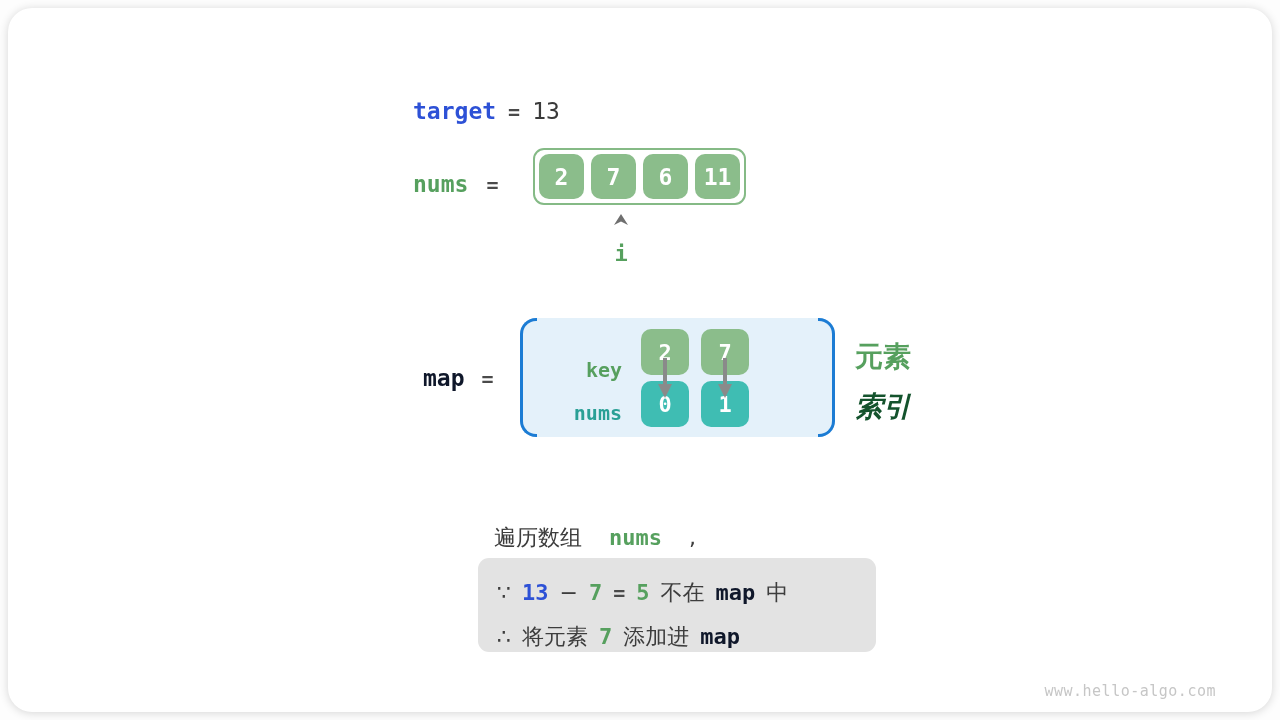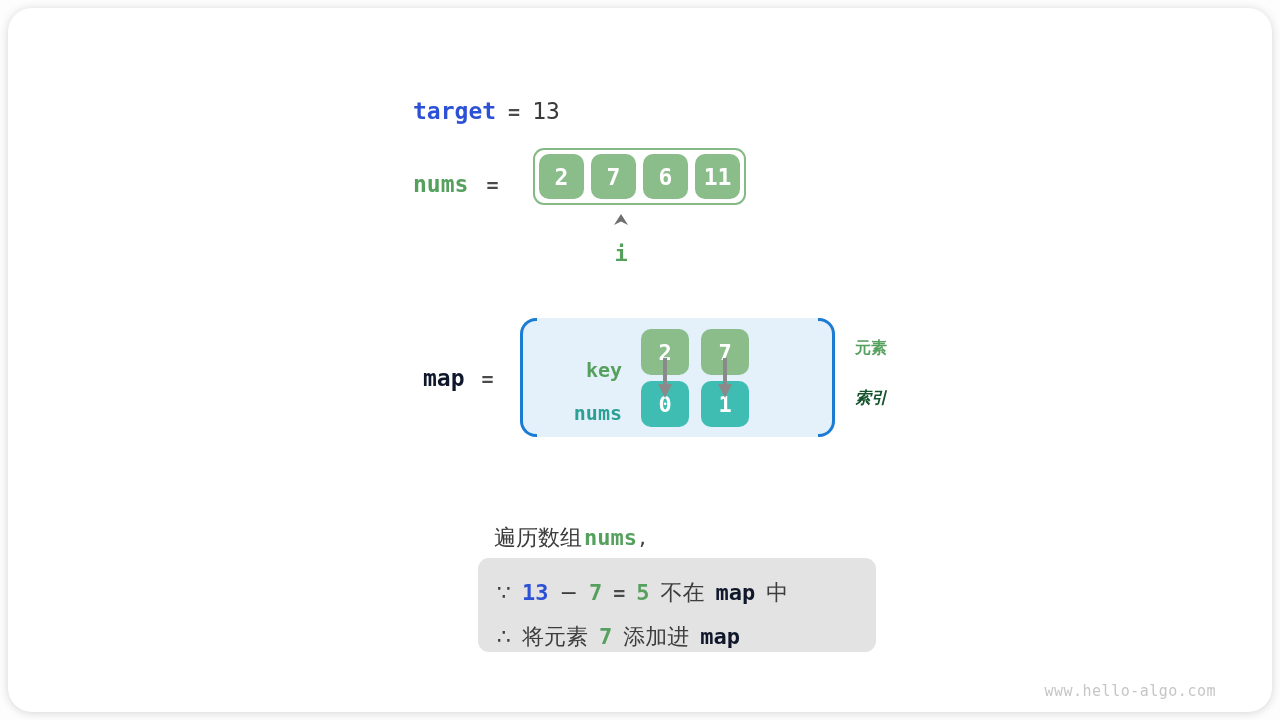--- a/index.html
+++ b/index.html
@@ -74,26 +74,26 @@
     border-radius: 10px;
     color: #fff; font-size: 22px; font-weight: 600;
     display: flex; align-items: center; justify-content: center;
   }
   .mcell.key { background: #8bbd8b; top: 11px; }
   .mcell.val { background: #3fbdb3; top: 63px; }
   .mcell.c1 { left: 121px; }
   .mcell.c2 { left: 181px; }
   .map-arrows { position: absolute; left: 0; top: 0; width: 315px; height: 119px; z-index: 3; }
 
-  .side-label { font-size: 16px; font-weight: bold; }
+  .side-label { font-size: 28px; font-weight: bold; }
   .side-label.element { left: 847px; top: 330px; color: #56a05e; }
   .side-label.index   { left: 847px; top: 380px; color: #14532d; font-style: italic; }
 
   
-  .caption { left: 486px; top: 508px; display: flex; gap: 2px; align-items: baseline; font-size: 22px; }
+  .caption { left: 486px; top: 508px; display: flex; gap: 27px; align-items: baseline; font-size: 22px; }
   .caption .code { font-size: 22px; }
   .note-box {
     left: 470px; top: 550px; width: 398px; height: 94px;
     background: #e3e3e3;
     border-radius: 11px;
     padding: 13px 19px;
     display: flex; flex-direction: column; gap: 7px;
   }
   .note-line { display: flex; gap: 11px; align-items: baseline; font-size: 22px; }
   .note-line .num { font-size: 22px; }

